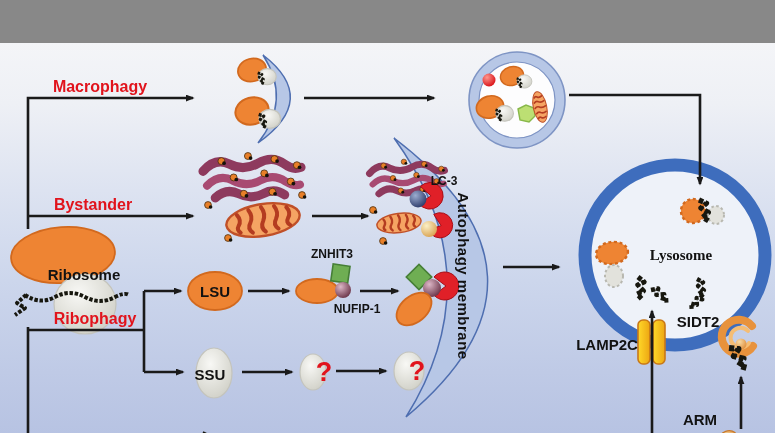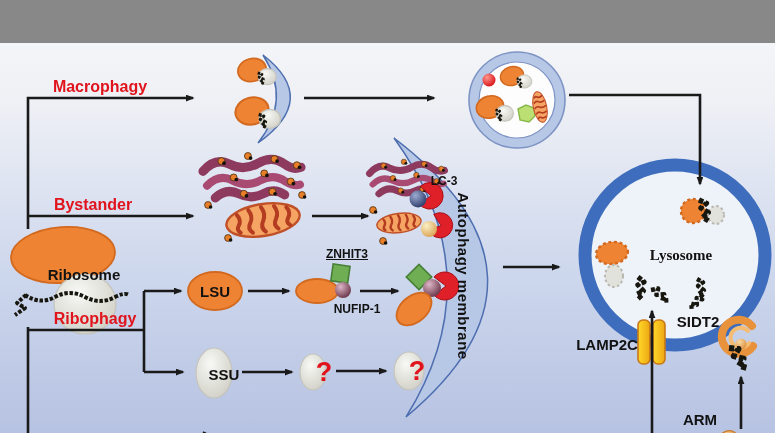--- a/index.html
+++ b/index.html
@@ -253,22 +253,22 @@
     <path class="arr" d="M741,386 L741,334"></path>
   </g>
 </svg>
 
 <div class="lbl red" style="left:100px;top:44px;">Macrophagy</div>
 <div class="lbl red" style="left:95px;top:276px;">Ribophagy</div>
 <div class="lbl red" style="left:93px;top:162px;">Bystander</div>
 
 <div class="lbl blk" style="left:84px;top:231px;text-align:center;">Ribosome</div>
 <div class="lbl blk" style="left:215px;top:248px;">LSU</div>
-<div class="lbl blk" style="left:224px;top:331px;text-align:right;">SSU</div>
-<div class="lbl blk14" style="left:347px;top:211px;text-decoration:underline;">ZNHIT3</div>
+<div class="lbl blk" style="left:210px;top:331px;text-align:right;">SSU</div>
+<div class="lbl blk14" style="left:332px;top:211px;">ZNHIT3</div>
 <div class="lbl blk14" style="left:357px;top:266px;">NUFIP-1</div>
 <div class="lbl blk14" style="left:444px;top:138px;">LC-3</div>
 <div class="lbl blk vert" style="left:463px;top:233px;">Autophagy membrane</div>
 <div class="lbl blk" style="left:681px;top:212px;font-family:Liberation Serif, serif;">Lysosome</div>
 <div class="lbl blk" style="left:607px;top:301px;">LAMP2C</div>
 <div class="lbl blk" style="left:698px;top:278px;">SIDT2</div>
 <div class="lbl blk" style="left:700px;top:376px;">ARM</div>
 <div class="lbl q" style="left:324px;top:330px;">?</div>
 <div class="lbl q" style="left:417px;top:329px;">?</div>
 

